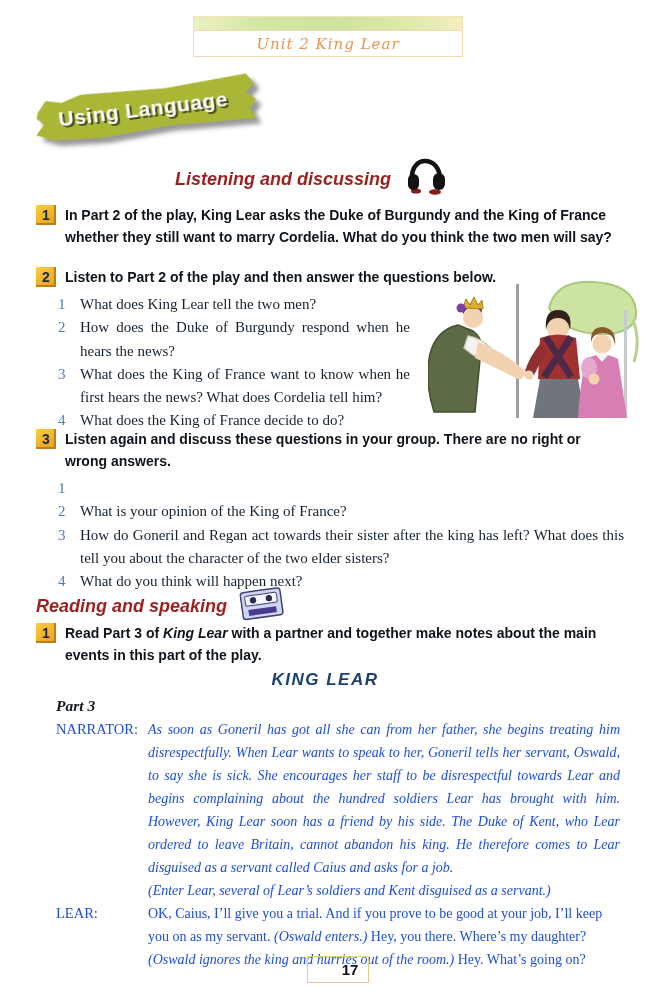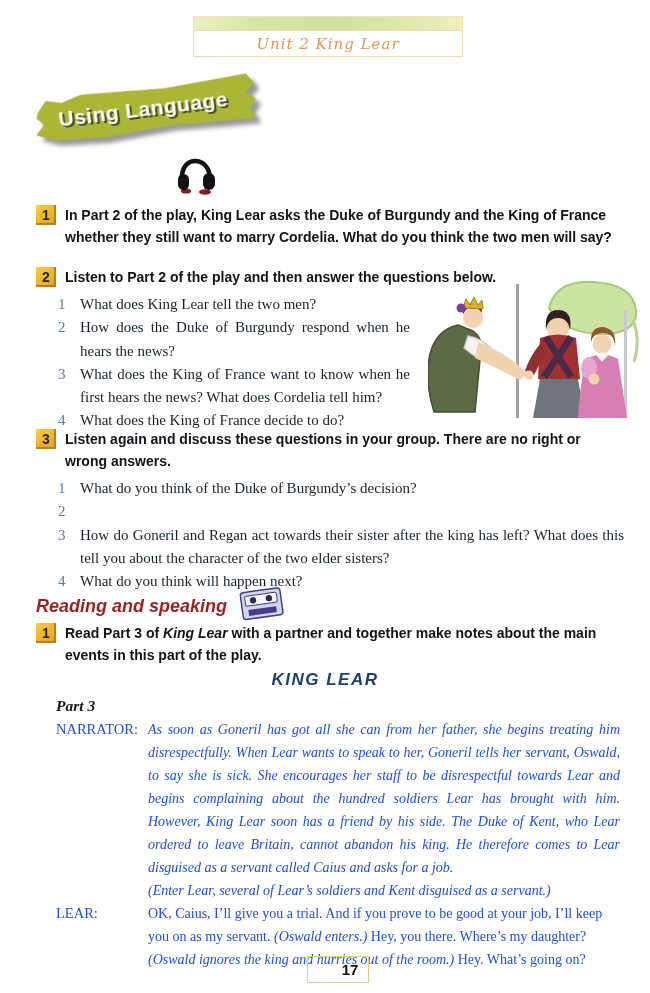--- a/index.html
+++ b/index.html
@@ -97,20 +97,21 @@
 <div class="unit-header">
   <div class="unit-band"></div>
   <div class="unit-box">Unit 2 King Lear</div>
 </div>
 
 <div class="banner-wrap">
   <div class="banner">Using Language</div>
 </div>
 
 <div class="section-heading heading-listening">
+  <span>Listening and discussing</span>
   <span>
     <svg width="42" height="38" viewBox="0 0 42 38">
       <ellipse cx="11" cy="33" rx="5" ry="2.6" fill="#8b1a1a"></ellipse>
       <ellipse cx="30" cy="34" rx="6" ry="2.8" fill="#8b1a1a"></ellipse>
       <path d="M7 22 C6 8 14 3 20 3 C27 3 35 8 35 22" fill="none" stroke="#121212" stroke-width="4.5" stroke-linecap="round"></path>
       <rect x="3" y="16" width="11" height="16" rx="5.5" fill="#121212"></rect>
       <rect x="28" y="15" width="12" height="17" rx="6" fill="#121212"></rect>
     </svg>
   </span>
 </div>
@@ -180,24 +181,24 @@
 </div>
 
 <div class="activity act-3">
   <div class="badge">3</div>
   <div class="activity-text">Listen again and discuss these questions in your group. There are no right or wrong answers.</div>
 </div>
 
 <div class="qlist qlist-3">
   <div class="q">
     <span class="qnum">1</span>
-    <span class="qtext">What do you think of the Duke of Burgundy’s decision?</span>
   </div>
   <div class="q">
     <span class="qnum">2</span>
+    <span class="qtext">What is your opinion of the King of France?</span>
   </div>
   <div class="q">
     <span class="qnum">3</span>
     <span class="qtext">How do Goneril and Regan act towards their sister after the king has left? What does this tell you about the character of the two elder sisters?</span>
   </div>
   <div class="q">
     <span class="qnum">4</span>
     <span class="qtext">What do you think will happen next?</span>
   </div>
 </div>

